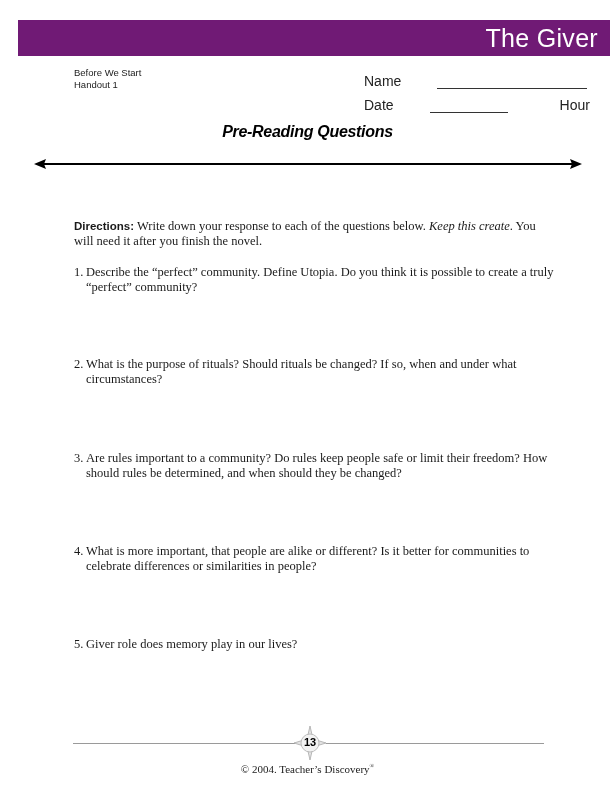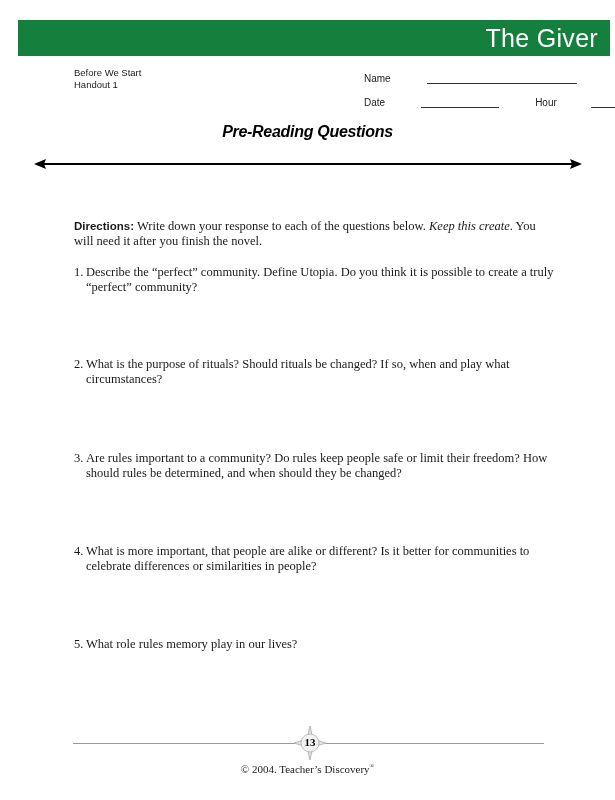--- a/index.html
+++ b/index.html
@@ -1,34 +1,34 @@
 <!DOCTYPE html>
 <html><head>
   <meta charset="utf-8">
   <style>
     html, body { margin: 0; padding: 0; background: #ffffff; }
     body { width: 615px; height: 800px; position: relative; overflow: hidden; color: #1a1a1a; }
     .page { position: absolute; inset: 0; }
 
     .header-bar {
       position: absolute; left: 18px; top: 20px; width: 592px; height: 36px;
-      background: #15803d;
+      background: #701a75;
     }
     .header-title {
       position: absolute; right: 12px; top: 2px;
       font-family: "Liberation Sans", sans-serif; font-size: 25px; color: #ffffff;
       letter-spacing: 0.3px; line-height: 32px;
     }
 
     .meta-left {
       position: absolute; left: 74px; top: 67px;
       font-family: "Liberation Sans", sans-serif; font-size: 9.5px; line-height: 12px; color: #222;
     }
     .field {
-      position: absolute; font-family: "Liberation Sans", sans-serif; font-size: 10px; color: #222;
+      position: absolute; font-family: "Liberation Sans", sans-serif; font-size: 14px; color: #222;
       display: flex; align-items: flex-end; gap: 32px;
     }
     .field .line { border-bottom: 1px solid #333; height: 10px; margin-left: 4px; }
     .name-field { left: 364px; top: 73px; }
     .date-field { left: 364px; top: 97px; }
 
     .title {
       position: absolute; left: 0; right: 0; top: 123px; text-align: center;
       font-family: "Liberation Sans", sans-serif; font-weight: bold; font-style: italic;
       font-size: 16px; color: #000; letter-spacing: -0.3px;
@@ -51,21 +51,21 @@
     .question .num { width: 12px; flex: none; }
     .question .qtext { flex: 1; }
 
     .footer-rule { position: absolute; top: 743px; height: 1px; background: #9a9a9a; }
     .footer-rule.left { left: 73px; width: 222px; }
     .footer-rule.right { left: 326px; width: 218px; }
 
     .emblem { position: absolute; left: 294px; top: 726px; width: 32px; height: 34px; }
     .page-num {
       position: absolute; left: 294px; top: 736px; width: 32px; text-align: center;
-      font-family: Liberation Serif, serif; font-weight: bold; font-size: 11px; color: #000;
+      font-family: Liberation Sans, sans-serif; font-weight: bold; font-size: 11px; color: #000;
     }
     .copyright {
       position: absolute; left: 0; right: 0; top: 763px; text-align: center;
       font-family: "Liberation Serif", serif; font-size: 11px; color: #222;
     }
     .copyright sup { font-size: 6px; }
   </style>
 </head>
 <body>
 
@@ -81,21 +81,21 @@
   </div>
 
   <div class="field name-field">
     <span>Name</span>
     <span class="line" style="width:150px"></span>
   </div>
 
   <div class="field date-field">
     <span>Date</span>
     <span class="line" style="width:78px"></span>
-    <span style="margin-left:4px">Hour</span>
+    <span style="margin-left:20px">Hour</span>
     <span class="line" style="width:50px;margin-left:2px"></span>
   </div>
 
   <div class="title">Pre-Reading Questions</div>
 
   <svg class="arrow-rule" viewBox="0 0 548 12" preserveAspectRatio="none">
     <line x1="8" y1="6" x2="540" y2="6" stroke="#000" stroke-width="2"></line>
     <polygon points="0,6 12,1 10,6 12,11" fill="#000"></polygon>
     <polygon points="548,6 536,1 538,6 536,11" fill="#000"></polygon>
   </svg>
@@ -104,33 +104,33 @@
   <div class="body-text directions">
     <span class="label">Directions:</span><span> Write down your response to each of the questions below. </span><span class="keep">Keep this create</span><span>. You will need it after you finish the novel.</span>
   </div>
 
   <div class="question" style="top:265px">
     <span class="num">1.</span>
     <span class="qtext">Describe the “perfect” community. Define Utopia. Do you think it is possible to create a truly “perfect” community?</span>
   </div>
   <div class="question" style="top:357px">
     <span class="num">2.</span>
-    <span class="qtext">What is the purpose of rituals? Should rituals be changed? If so, when and play what circumstances?</span>
+    <span class="qtext">What is the purpose of rituals? Should rituals be changed? If so, when and under what circumstances?</span>
   </div>
   <div class="question" style="top:451px">
     <span class="num">3.</span>
     <span class="qtext">Are rules important to a community? Do rules keep people safe or limit their freedom? How should rules be determined, and when should they be changed?</span>
   </div>
   <div class="question" style="top:544px">
     <span class="num">4.</span>
     <span class="qtext">What is more important, that people are alike or different? Is it better for communities to celebrate differences or similarities in people?</span>
   </div>
   <div class="question" style="top:637px">
     <span class="num">5.</span>
-    <span class="qtext">What role rules memory play in our lives?</span>
+    <span class="qtext">Giver role does memory play in our lives?</span>
   </div>
 
   <div class="footer-rule left"></div>
   <div class="footer-rule right"></div>
 
   <svg class="emblem" viewBox="0 0 32 34">
     <polygon points="16,0 19,13 32,17 19,21 16,34 13,21 0,17 13,13" fill="#e4e4e4" stroke="#a8a8a8" stroke-width="0.8"></polygon>
     <circle cx="16" cy="17" r="9" fill="#f2f2f2" stroke="#b0b0b0" stroke-width="0.8"></circle>
   </svg>
   <div class="page-num">13</div>

